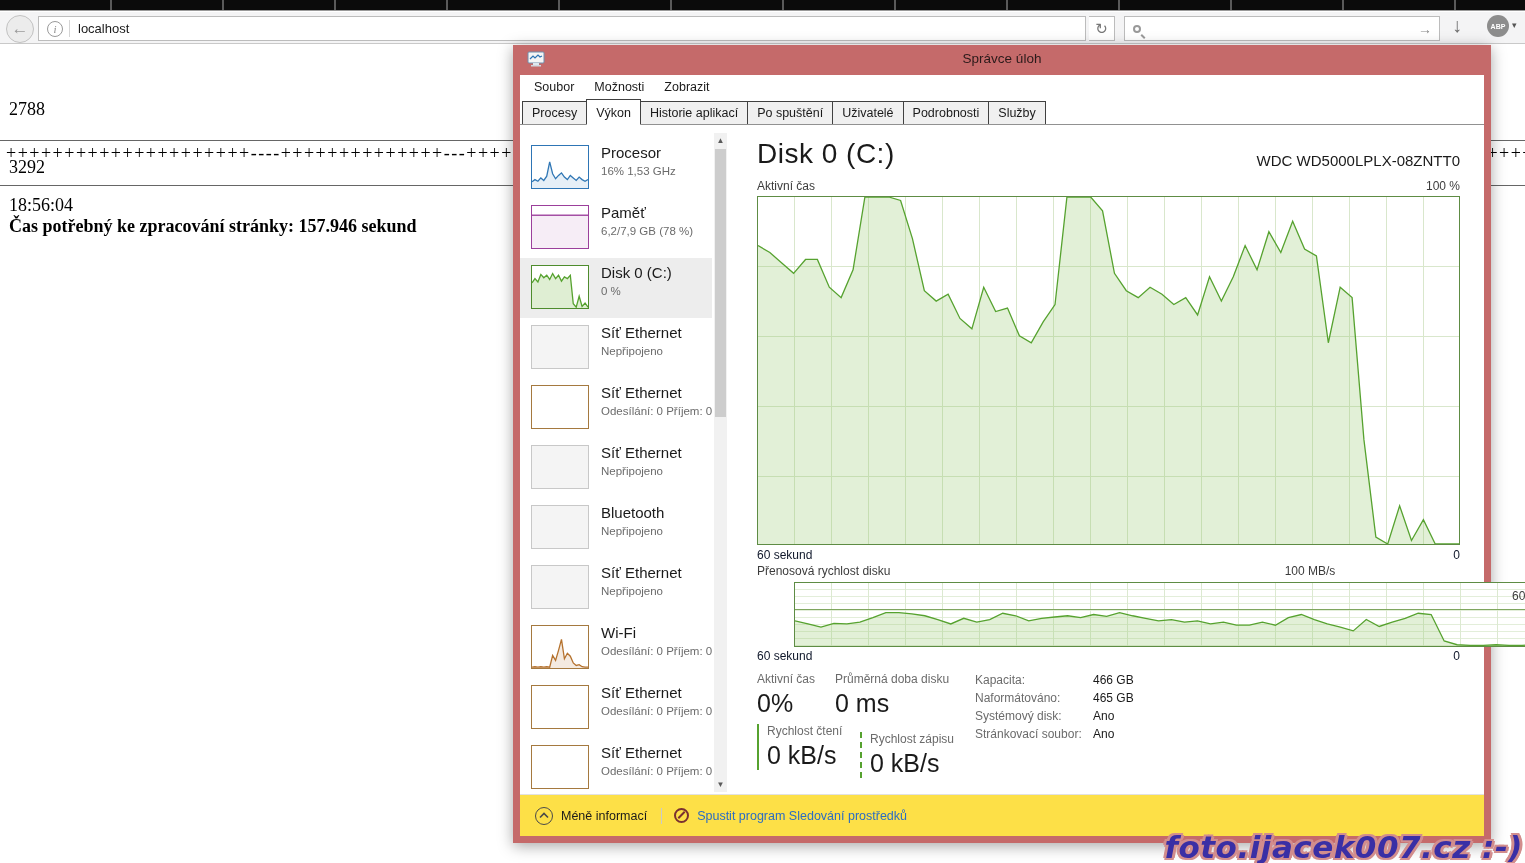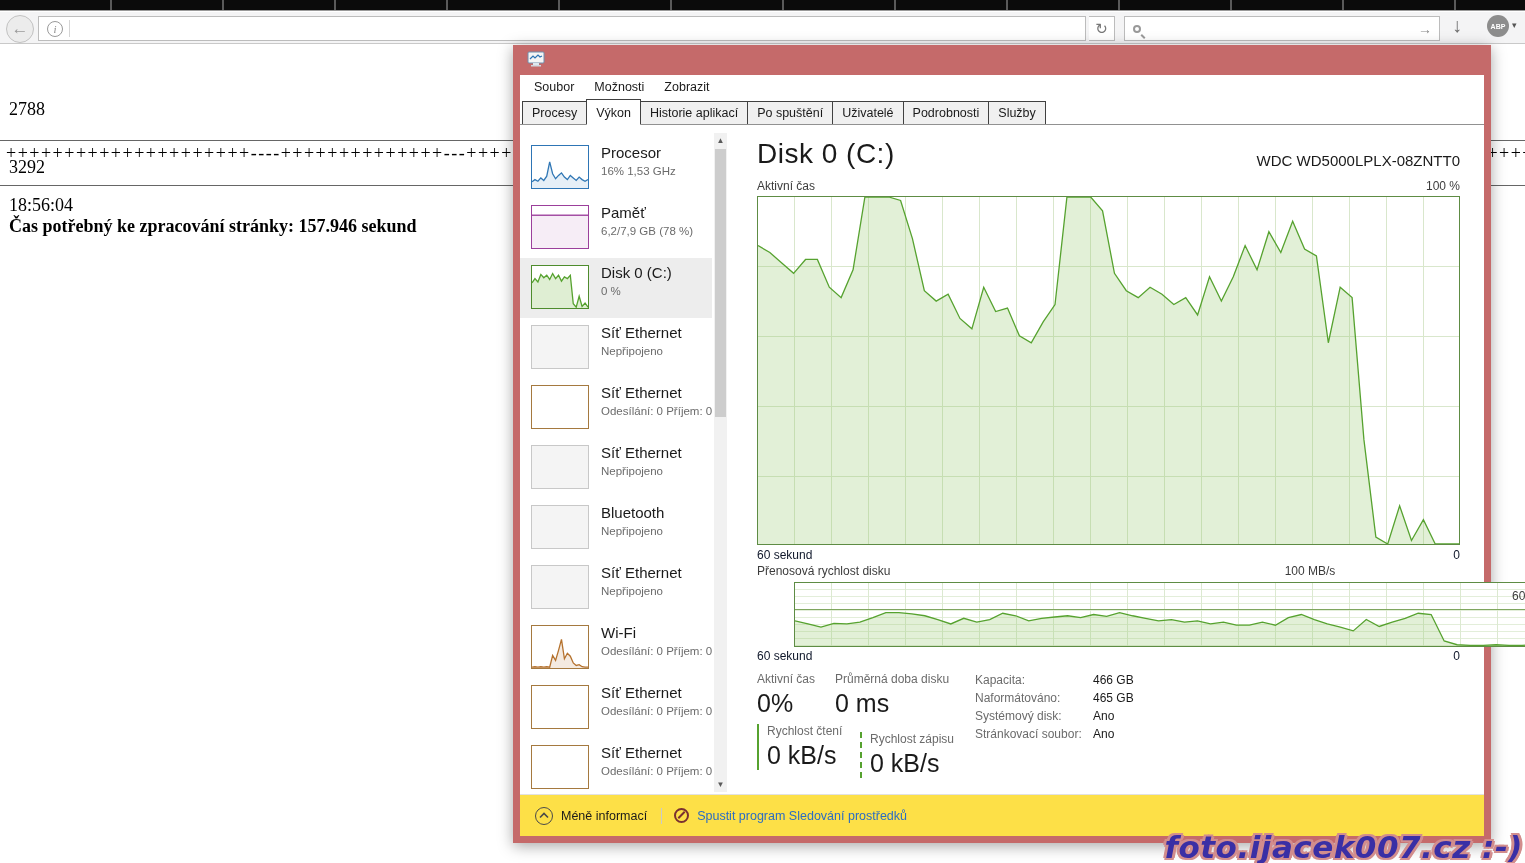--- a/index.html
+++ b/index.html
@@ -134,20 +134,21 @@
 <body>
 
 <div class="abs" id="tabstrip-top"></div>
 <div class="abs" id="toolbar"></div>
 <div class="abs" id="back-btn">
     <span>←</span>
   </div>
 <div class="abs" id="url-field">
   <span class="info-circle">i</span>
   <span class="url-sep"></span>
+  <input id="url-text" readonly="" value="localhost" style="">
 </div>
 <div class="abs" id="reload-btn">
     <span>↻</span>
   </div>
 <div class="abs" id="search-field">
   <span class="mag"></span>
   <input id="search-input" style="">
   <span id="search-go">→</span>
 </div>
 <div class="abs" id="dl-icon">↓</div>
@@ -165,20 +166,21 @@
 </div>
 
 <div class="abs" id="tm">
   <div class="abs" id="tm-titlebar">
     <svg class="abs" id="tm-app-icon" viewBox="0 0 18 16">
       <rect x="1" y="1" width="16" height="11" rx="1" fill="#f5f5f5" stroke="#6e8fae"></rect>
       <polyline points="3,8 6,5 8,7 11,4 13,6 15,5" fill="none" stroke="#2e75b5" stroke-width="1.2"></polyline>
       <rect x="6" y="12" width="6" height="2" fill="#dfe7ee"></rect>
         <rect x="4" y="14" width="10" height="1.5" fill="#cfd8e0"></rect>
     </svg>
+    <div class="abs" id="tm-title">Správce úloh</div>
   </div>
 
   <div class="abs" id="tm-inner"></div>
   <div class="abs" id="tm-menubar">
       <span class="menu-item">Soubor</span>
       <span class="menu-item">Možnosti</span>
       <span class="menu-item">Zobrazit</span>
     </div>
   <div class="abs" id="tm-tabrow">
     <div id="tab-underline"></div>

